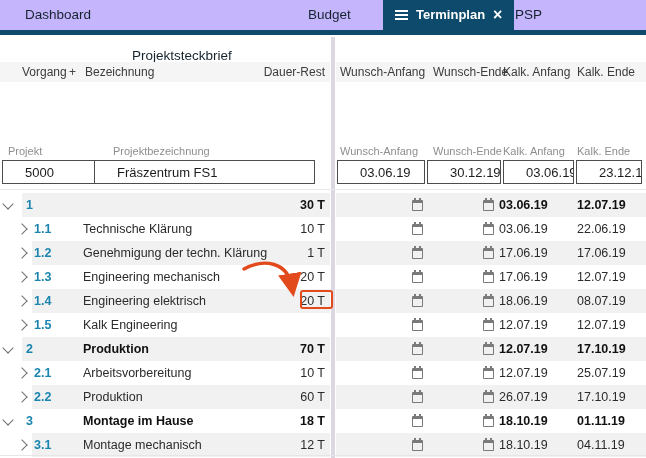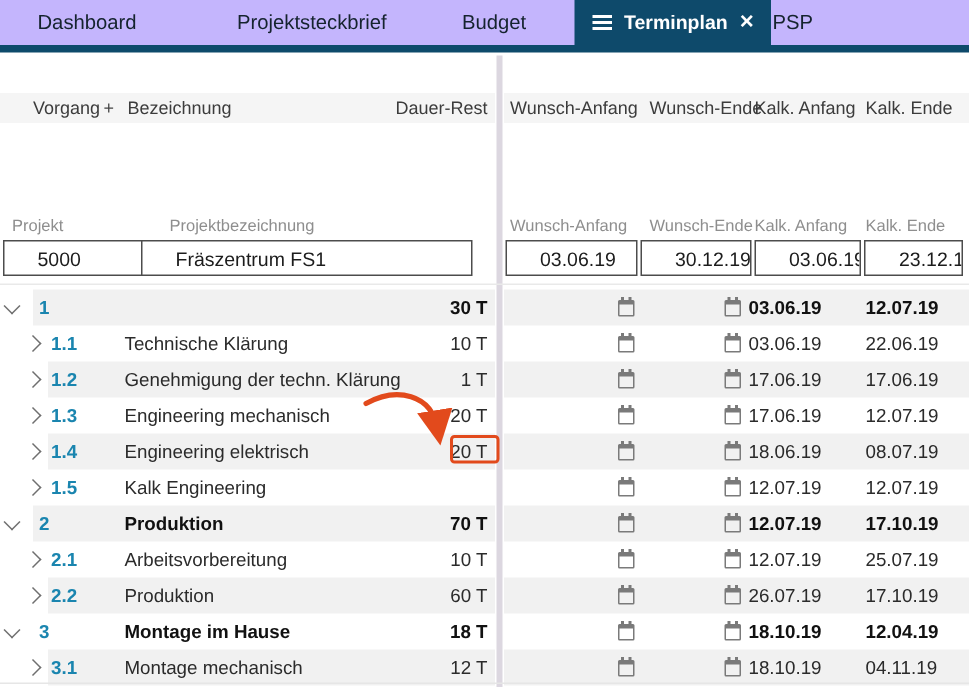--- a/index.html
+++ b/index.html
@@ -71,21 +71,21 @@
 
   .bottom-rule{position:absolute;left:0;top:455px;width:646px;height:1px;background:#e6e6e6;}
 </style>
 </head>
 <body>
 
 <div class="screen">
 
   <div class="tabbar">
     <div class="tab" style="left:25px;">Dashboard</div>
-    <div class="tab" style="left:158px;">Projektsteckbrief</div>
+    <div class="tab" style="left:132px;margin-top:41px;">Projektsteckbrief</div>
     <div class="tab" style="left:308px;">Budget</div>
     <div class="tab-active" style="left:383px;min-width:110px;">
       <span class="burger">
           <i></i>
         </span>
       <span class="lbl">Terminplan</span>
       <span class="closex">×</span>
     </div>
     <div class="tab" style="left:515px;">PSP</div>
   </div>
@@ -232,21 +232,21 @@
   </div>
       <div class="row lvl1 bold">
 
     <i class="chev down"></i>
     <span class="num">3</span>
     <span class="name">Montage im Hause</span>
     <span class="dur">18 T</span>
     <i class="cal wa"></i>
     <i class="cal we"></i>
     <span class="ka">18.10.19</span>
-    <span class="ke">12.04.19</span>
+    <span class="ke">01.11.19</span>
   </div>
       <div class="row lvl2 striped">
     <div class="stripeL"></div>
     <div class="stripeR"></div>
     <i class="chev right"></i>
     <span class="num">3.1</span>
     <span class="name">Montage mechanisch</span>
     <span class="dur">12 T</span>
     <i class="cal wa"></i>
     <i class="cal we"></i>

